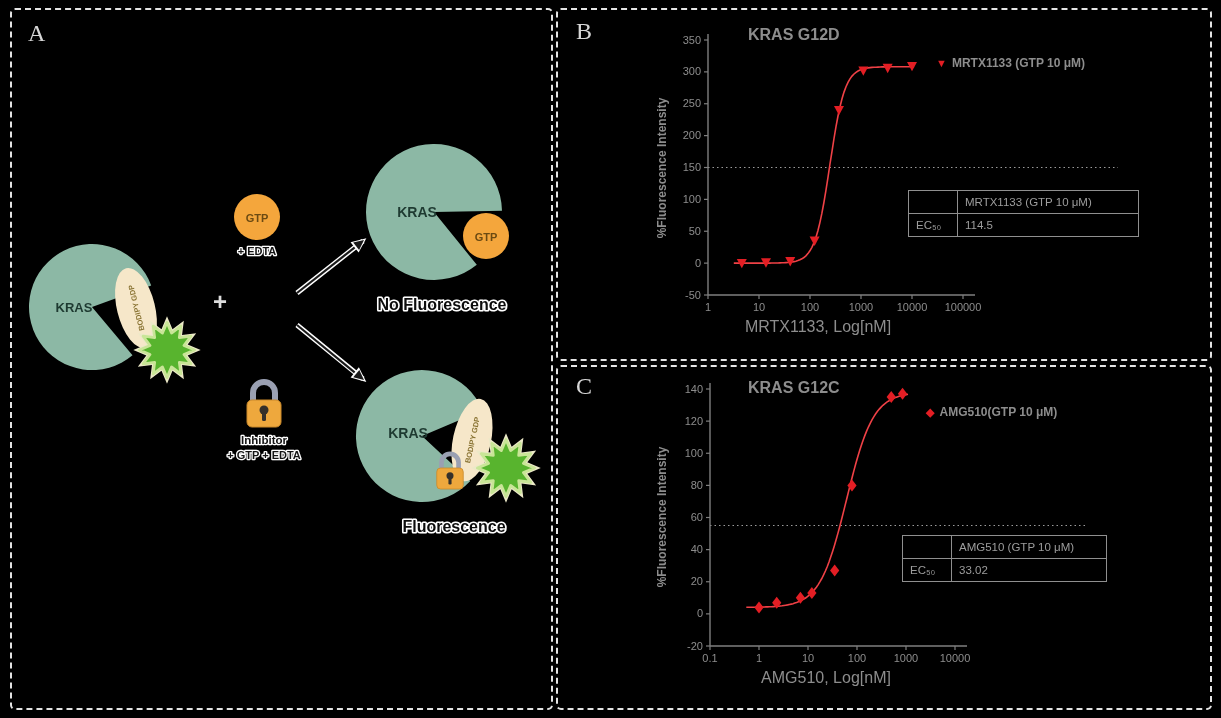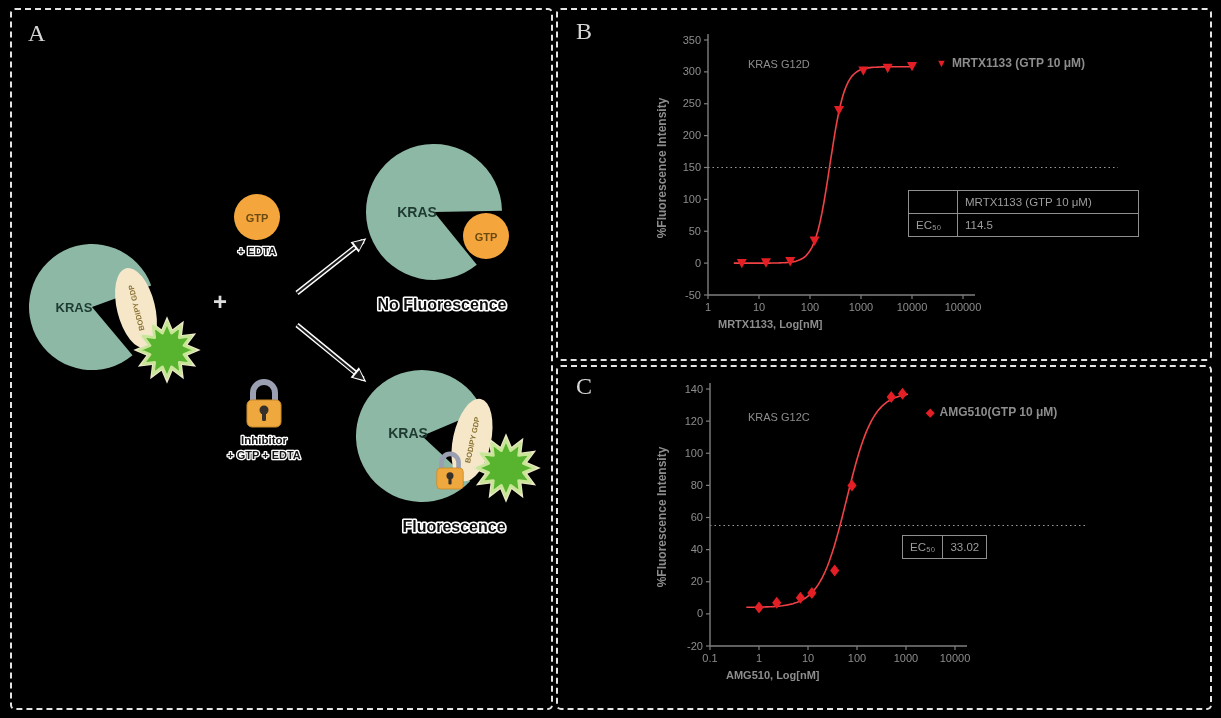--- a/index.html
+++ b/index.html
@@ -3,24 +3,24 @@
 <meta charset="utf-8">
 <style>
   html,body{margin:0;padding:0;background:#000;}
   .fig{position:relative;width:1221px;height:718px;background:#000;border-radius:16px;
        font-family:"Liberation Sans",sans-serif;overflow:hidden;}
   .panel{position:absolute;border:2px dashed #e4e4e4;border-radius:5px;box-sizing:border-box;}
   #panel-a{left:10px;top:8px;width:543px;height:702px;}
   #panel-b{left:556px;top:8px;width:656px;height:353px;}
   #panel-c{left:556px;top:365px;width:656px;height:345px;}
   .panel-letter{position:absolute;font-family:"Liberation Serif",serif;font-size:24px;color:#d6d6d6;}
-  .chart-title{position:absolute;font-size:11px;font-weight:normal;color:#8d8d8d;white-space:nowrap;margin-top:32px;}
+  .chart-title{position:absolute;font-size:16px;font-weight:bold;color:#8d8d8d;white-space:nowrap;}
   .y-axis-title{position:absolute;font-size:12px;font-weight:bold;color:#8d8d8d;
        transform:translate(-50%,-50%) rotate(-90deg);white-space:nowrap;}
-  .x-axis-title{position:absolute;font-size:11px;font-weight:bold;color:#8d8d8d;text-align:left;width:200px;}
+  .x-axis-title{position:absolute;font-size:16px;font-weight:normal;color:#8d8d8d;text-align:center;width:200px;}
   .legend{position:absolute;font-size:12px;font-weight:bold;color:#8d8d8d;white-space:nowrap;}
   .legend .lg-marker{color:#e31e24;margin-right:5px;font-size:11px;}
   table.ec-table{position:absolute;border-collapse:collapse;font-size:11.5px;color:#9d9d9d;background:transparent;}
   table.ec-table td{border:1px solid #8f8f8f;padding:2px 7px;height:18px;}
   svg.chart{position:absolute;left:0;top:0;}
   svg text{font-family:"Liberation Sans",sans-serif;}
   .tick-label{fill:#8d8d8d;font-size:11px;}
   .halo{paint-order:stroke;stroke:#ffffff;stroke-width:2.6px;stroke-linejoin:round;fill:#141414;font-weight:bold;}
   .caption{paint-order:stroke;stroke:#ffffff;stroke-width:3.2px;stroke-linejoin:round;fill:#0c0c0c;
        font-weight:bold;font-size:16px;}
@@ -224,20 +224,24 @@
       </svg>
     <div class="panel-letter" style="left:18px;top:6px">C</div>
     <div class="chart-title" style="left:190px;top:12px">KRAS G12C</div>
     <div class="y-axis-title" style="left:104px;top:150px">%Fluorescence Intensity</div>
     <div class="x-axis-title" style="left:168px;top:302px">AMG510, Log[nM]</div>
     <div class="legend" style="left:368px;top:38px">
       <span class="lg-marker">◆</span><span>AMG510(GTP 10 μM)</span>
     </div>
     <table class="ec-table" style="left:344px;top:168px">
       <tbody>
+          <tr>
+        <td style="width:34px"></td>
+        <td style="width:140px">AMG510 (GTP 10 μM)</td>
+      </tr>
       <tr>
         <td>EC₅₀</td>
         <td>33.02</td>
       </tr>
     </tbody>
       </table>
   </div>
 
 </div>
 

